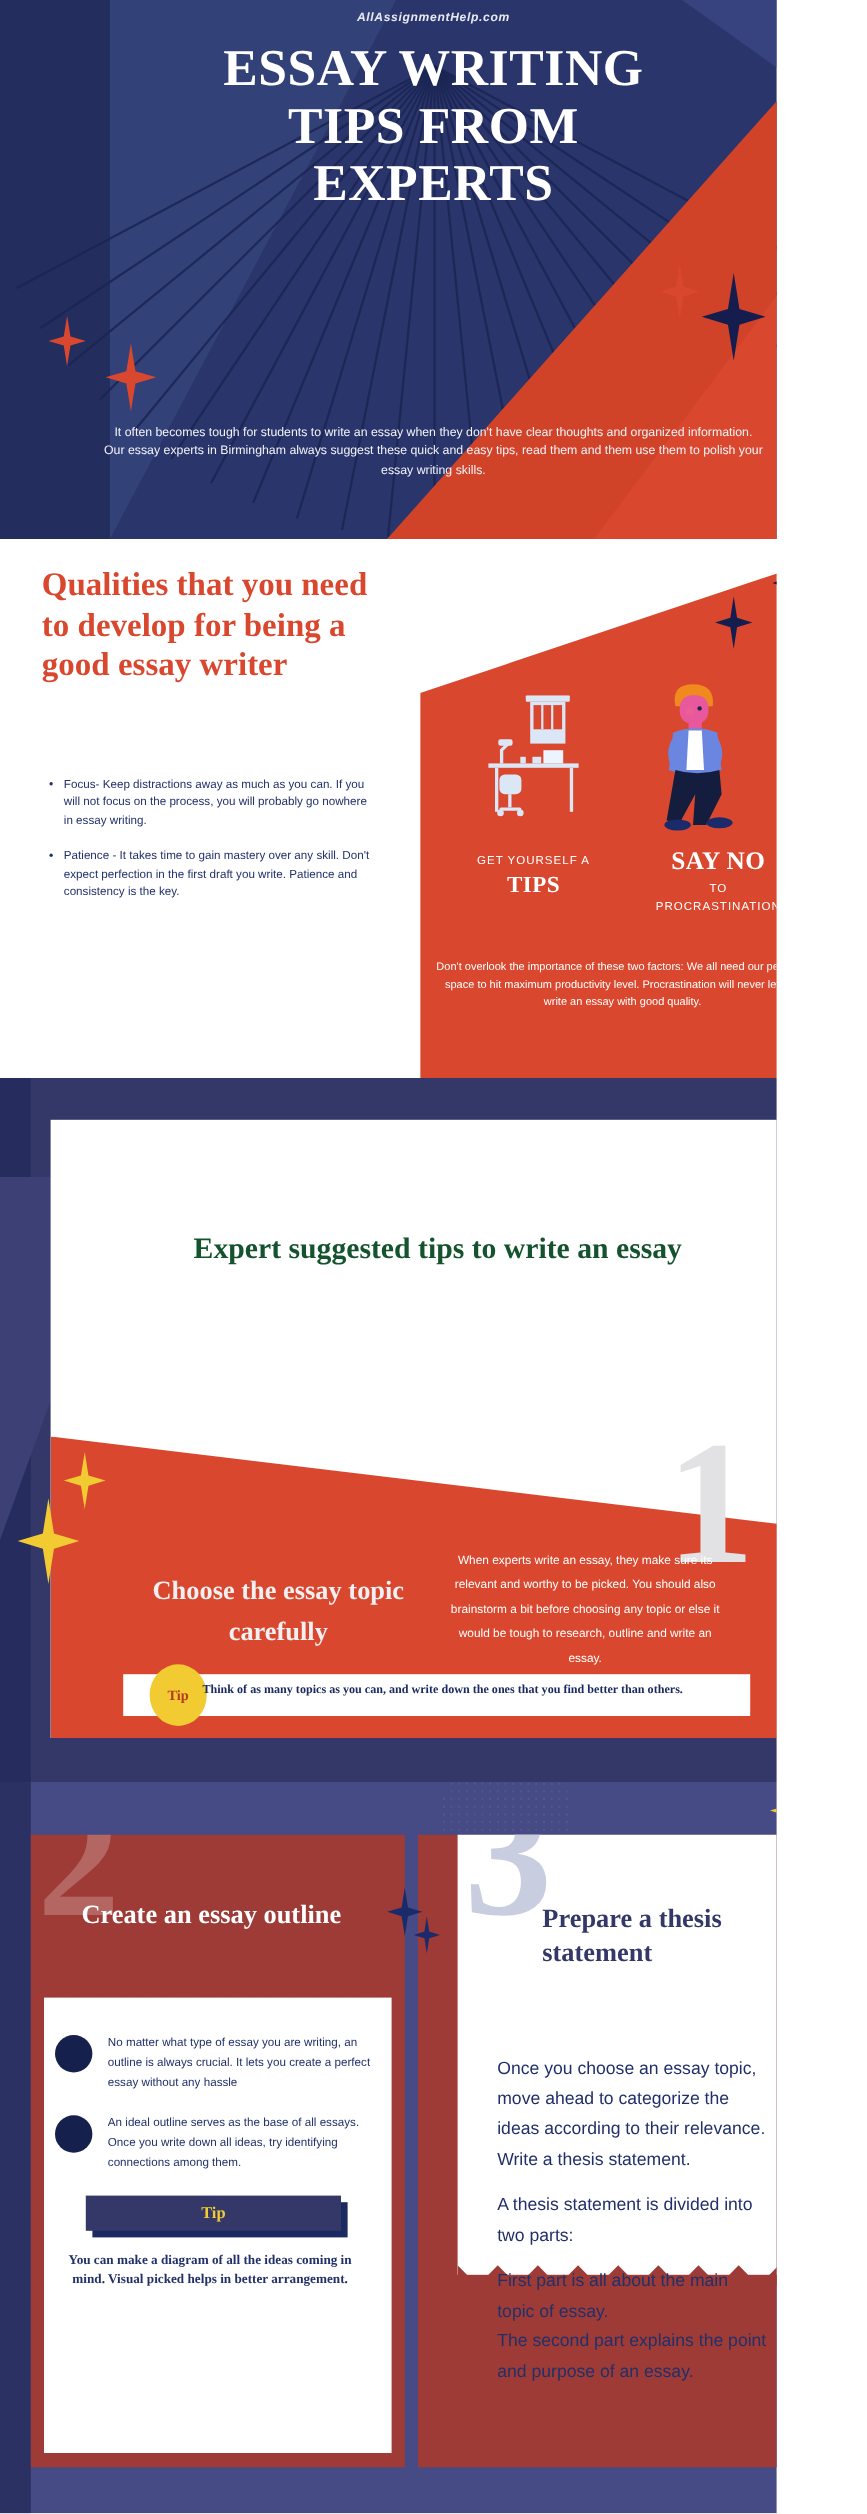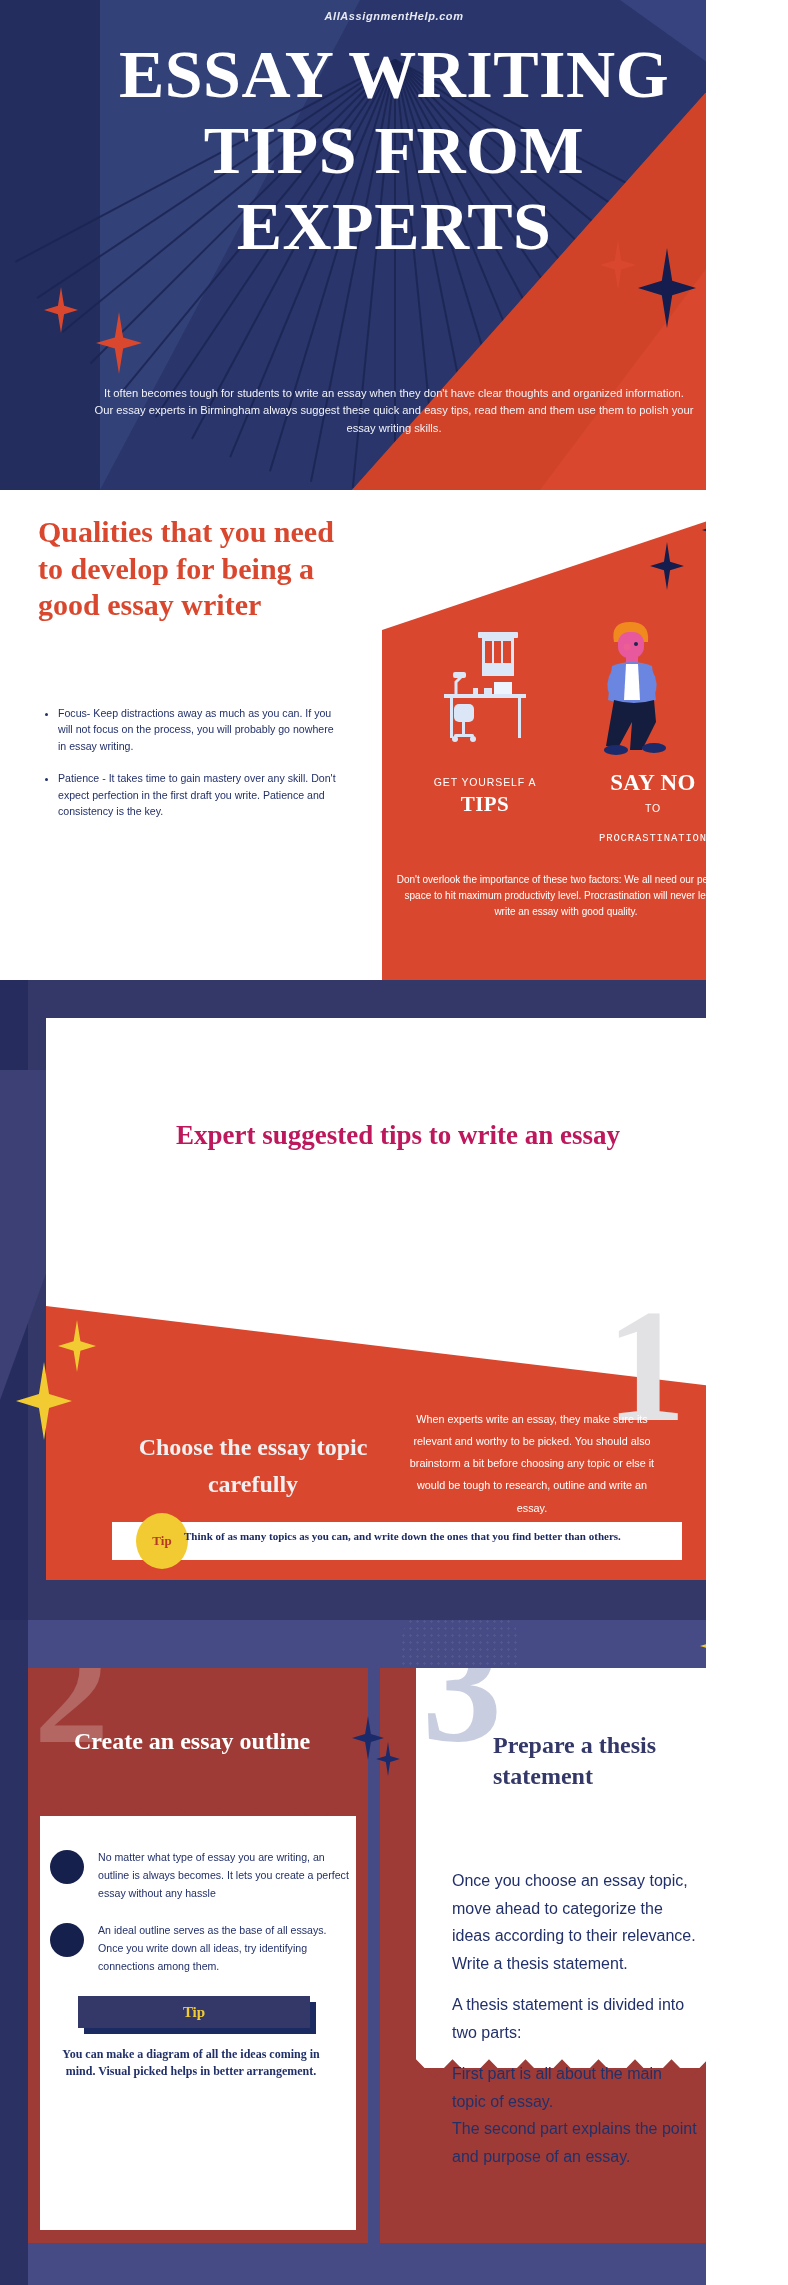--- a/index.html
+++ b/index.html
@@ -73,21 +73,21 @@
     font-size: 11px;
     letter-spacing: .6px;
     z-index: 6;
   }
   .hero-title {
     position: absolute; top: 36px; left: 0; width: 788px;
     text-align: center;
     color: #ffffff;
     font-family: "Liberation Serif", serif;
     font-weight: bold;
-    font-size: 68px;
+    font-size: 47px;
     line-height: 1.12;
     letter-spacing: .5px;
     z-index: 6;
   }
   .hero-title .line { display: block; }
   .hero-sub {
     position: absolute; top: 385px; left: 94px; width: 600px;
     text-align: center;
     color: #f2f3f8;
     font-size: 11.2px;
@@ -161,21 +161,21 @@
     position:absolute; left:46px; top:38px; width:700px; height:562px;
     background:#ffffff; overflow:hidden;
   }
   .card3-red {
     position:absolute; left:0; top:0; width:700px; height:562px;
     background:#d9482e;
     clip-path: polygon(0 288px, 700px 372px, 700px 562px, 0 562px);
   }
   .sec3-h {
     position:absolute; left:130px; top:100px; width:480px;
-    color:#be185d;
+    color:#14532d;
     font-family:"Liberation Serif", serif; font-weight:bold;
     font-size:27px; line-height:1.32;
   }
   .bignum {
     position:absolute;
     font-family:"Liberation Serif", serif;
     font-weight:bold;
     color:#e2e2e4;
     line-height:1;
   }
@@ -389,21 +389,21 @@
       <path d="M24 82 q20 6 40 0 l2 22 l-14 28 l-12 0 l2 -28 l-14 26 l-12 -2 z" fill="#141d3d"></path>
       <ellipse cx="26" cy="132" rx="12" ry="5" fill="#1b2a6b"></ellipse>
       <ellipse cx="64" cy="130" rx="12" ry="5" fill="#1b2a6b"></ellipse>
     </svg>
 
     <div class="panel-lbl-sm" style="position:absolute;left:400px;top:286px;width:170px;">GET YOURSELF A</div>
     <div class="panel-lbl-lg" style="position:absolute;left:400px;top:302px;width:170px;">TIPS</div>
 
     <div class="panel-lbl-lg" style="position:absolute;left:568px;top:280px;width:170px;font-size:23px;">SAY NO</div>
     <div class="panel-lbl-sm" style="position:absolute;left:568px;top:312px;width:170px;">TO</div>
-    <div class="panel-lbl-sm" style="position:absolute;left:568px;top:342px;width:170px;font-family:Liberation Mono, monospace;">PROCRASTINATION</div>
+    <div class="panel-lbl-sm" style="position:absolute;left:568px;top:328px;width:170px;">PROCRASTINATION</div>
 
     <div class="panel-para">Don't overlook the importance of these two factors: We all need our personal space to hit maximum productivity level. Procrastination will never let you write an essay with good quality.</div>
   </div>
 
   <div class="sec3">
     <div class="sec3-dark-l"></div>
     <div class="sec3-dark-r"></div>
     <div class="sec3-diag"></div>
 
     <div class="card3">
@@ -435,21 +435,21 @@
       <div class="bignum" style="left:6px;top:-52px;font-size:150px;color:rgba(255,255,255,.22);">2</div>
 
       <div class="tip2-title">Create an essay outline</div>
 
       <div class="zig-top"></div>
       <div class="col2-white"></div>
 
       <div class="bullets2">
         <div class="row">
           <div class="dot"></div>
-          <div>No matter what type of essay you are writing, an outline is always becomes. It lets you create a perfect essay without any hassle</div>
+          <div>No matter what type of essay you are writing, an outline is always crucial. It lets you create a perfect essay without any hassle</div>
         </div>
         <div class="row">
           <div class="dot"></div>
           <div>An ideal outline serves as the base of all essays. Once you write down all ideas, try identifying connections among them.</div>
         </div>
       </div>
 
       <div class="tipbar2">Tip</div>
       <div class="tipbar2-body">You can make a diagram of all the ideas coming in mind. Visual picked helps in better arrangement.</div>
     </div>

